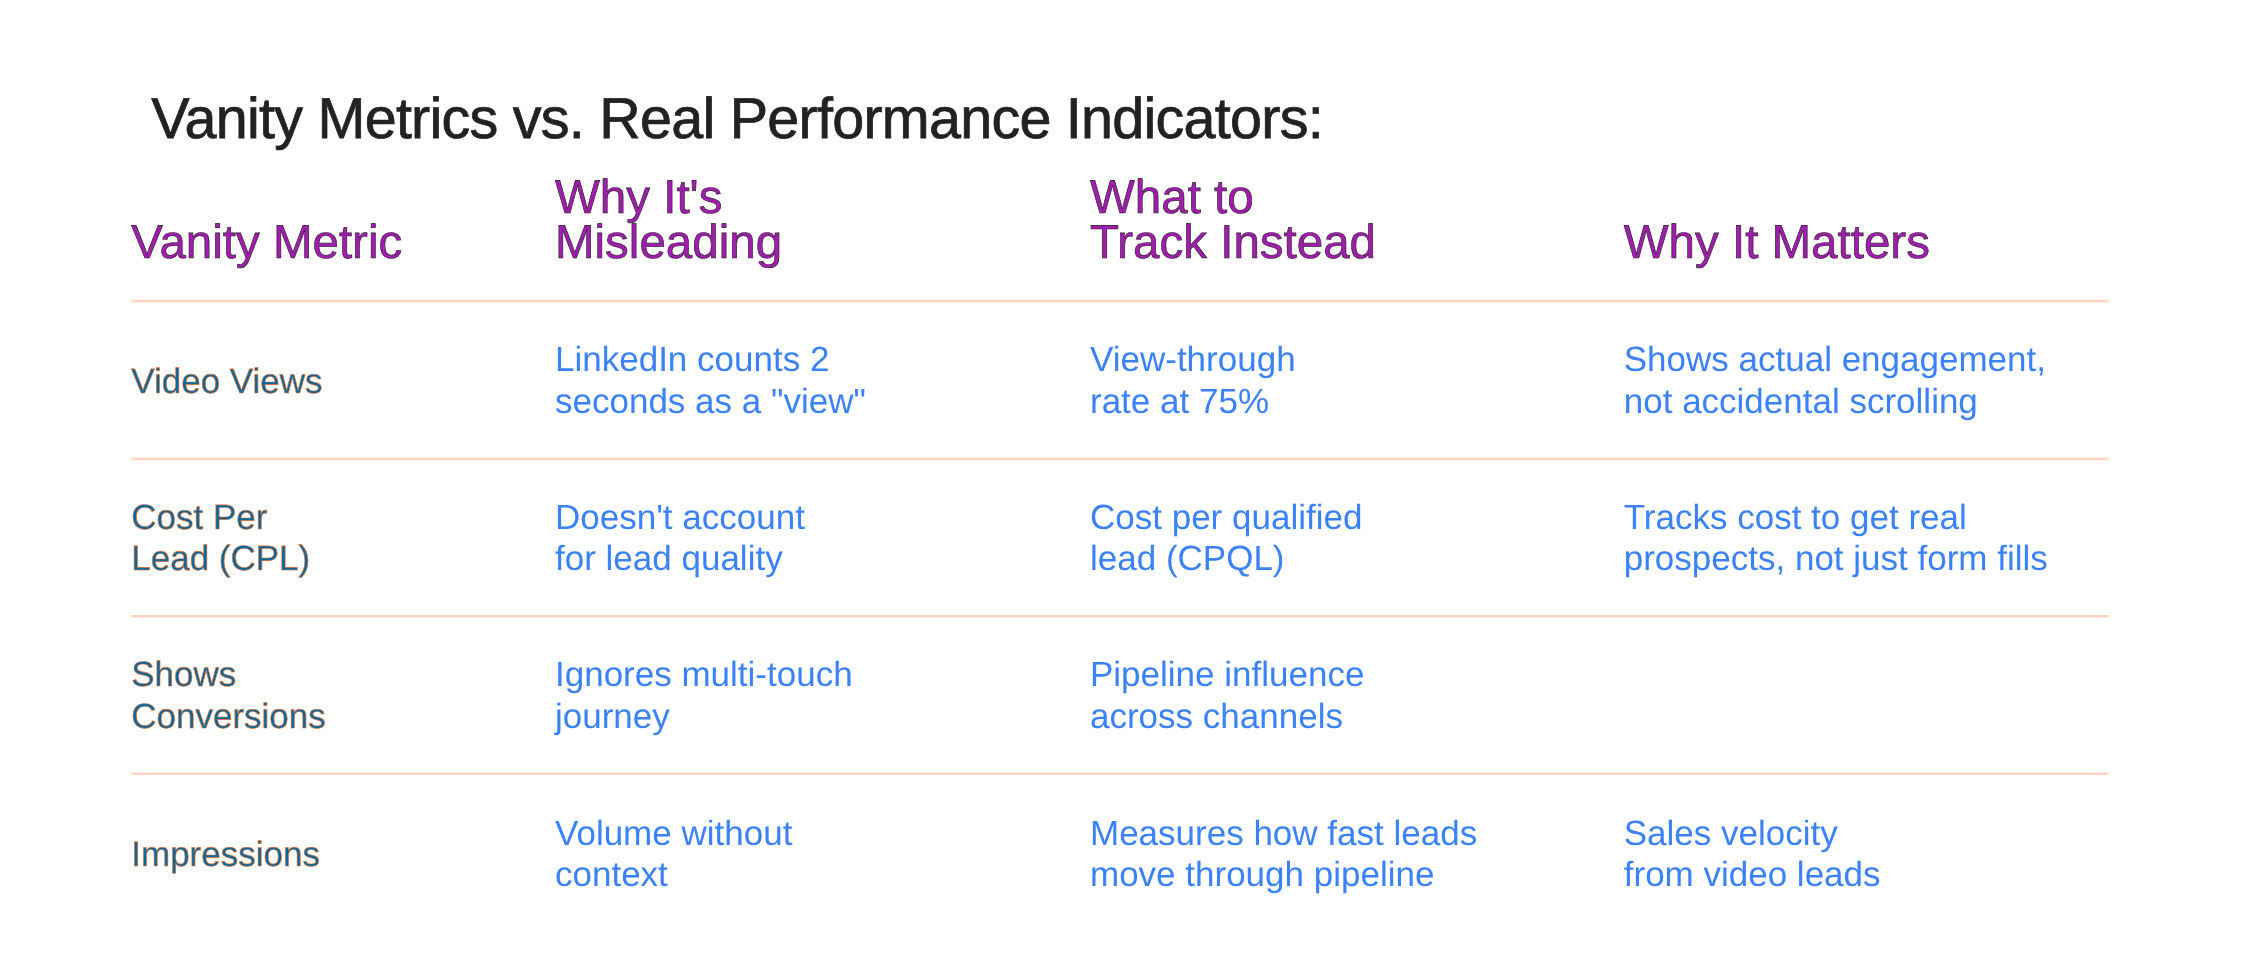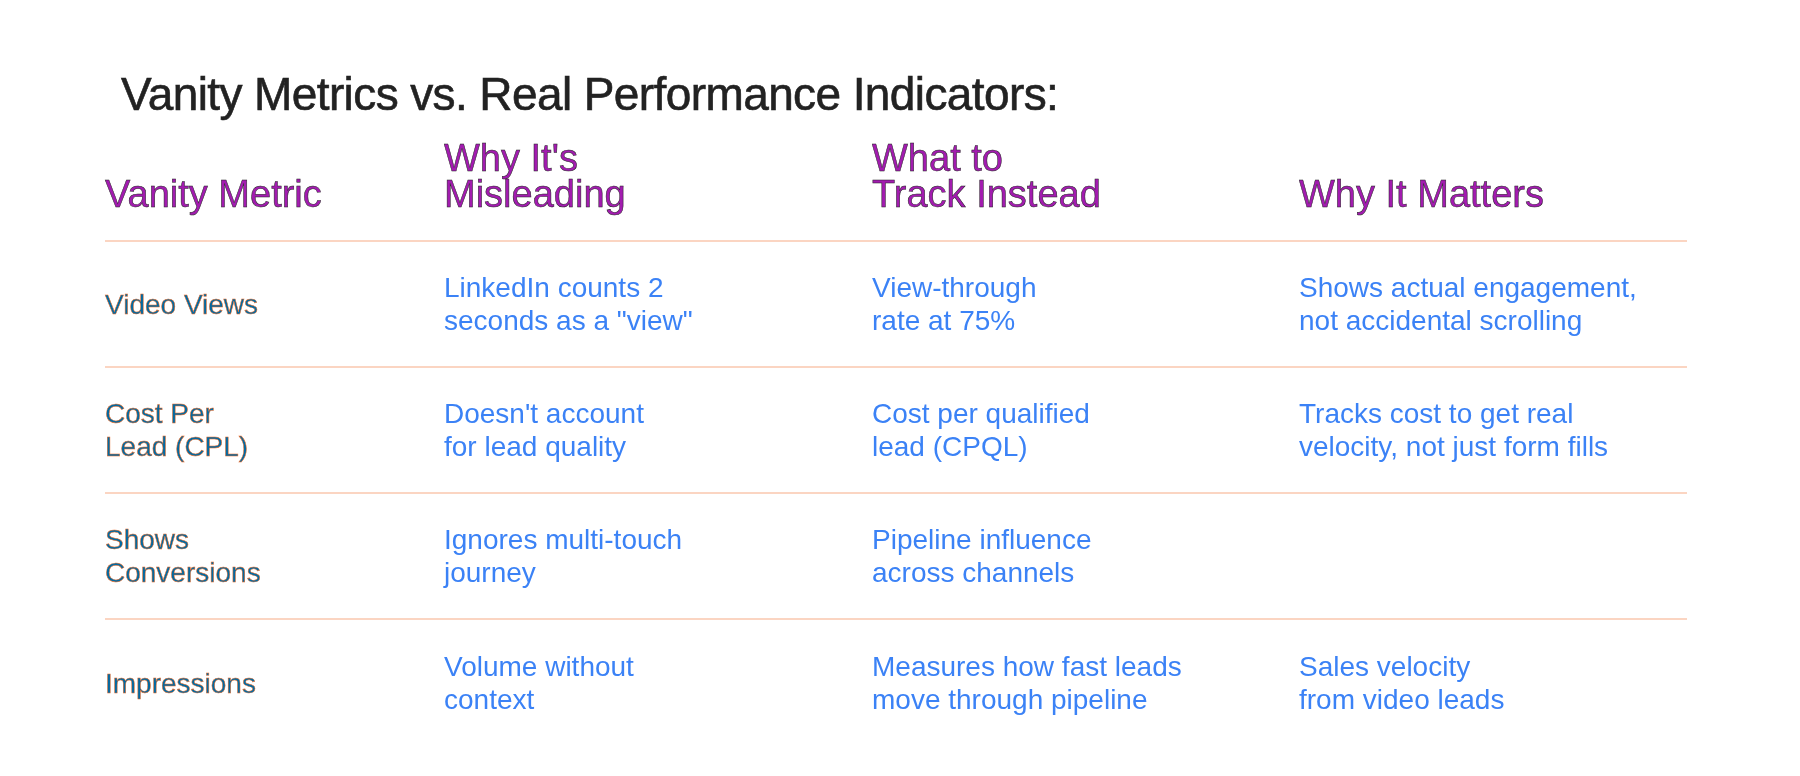--- a/index.html
+++ b/index.html
@@ -98,21 +98,21 @@
   </div>
 
   <div class="row body">
     <div class="cell metric">Cost Per
 Lead (CPL)</div>
     <div class="cell">Doesn't account
 for lead quality</div>
     <div class="cell">Cost per qualified
 lead (CPQL)</div>
     <div class="cell">Tracks cost to get real
-velocity, not just form fills</div>
+prospects, not just form fills</div>
   </div>
 
   <div class="row body">
     <div class="cell metric">Shows
 Conversions</div>
     <div class="cell">Ignores multi-touch
 journey</div>
     <div class="cell">Pipeline influence
 across channels</div>
   </div>

